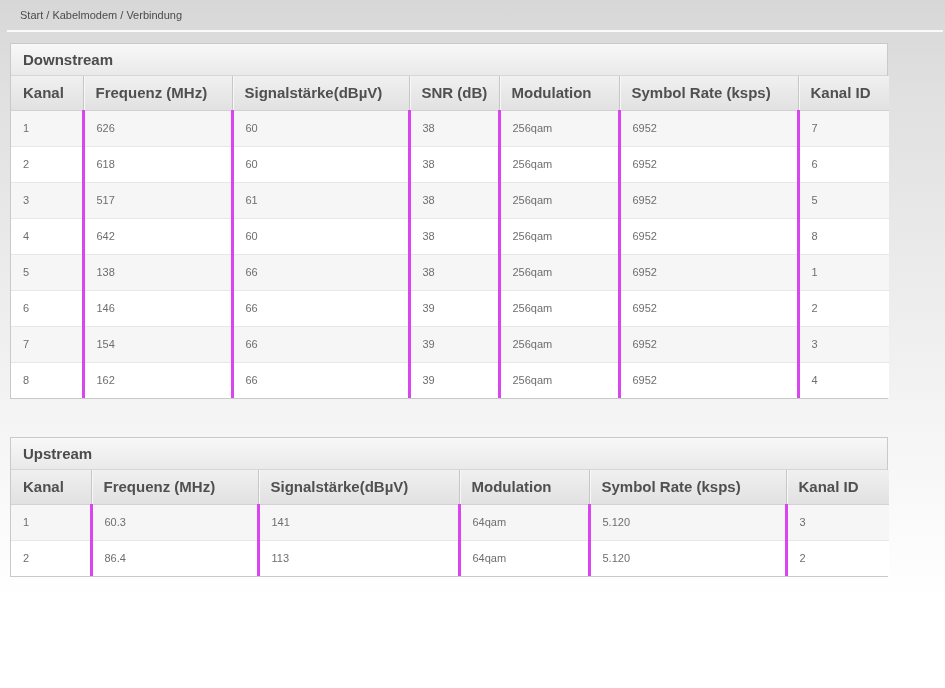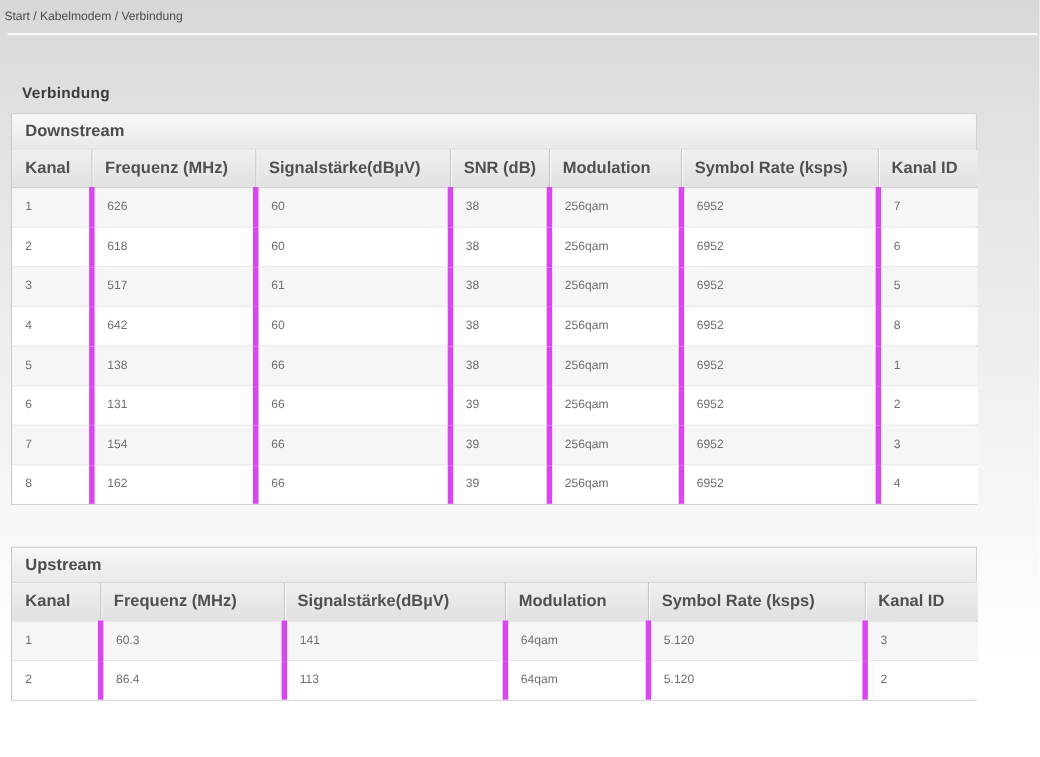--- a/index.html
+++ b/index.html
@@ -3,21 +3,21 @@
 <meta charset="utf-8">
 <style>
   * { box-sizing: border-box; }
   html, body { margin: 0; padding: 0; }
   body {
     width: 945px; height: 688px; overflow: hidden;
     font-family: "Liberation Sans", "DejaVu Sans", sans-serif;
     background: linear-gradient(180deg, #d7d7d7 0px, #e0e0e0 90px, #f2f2f2 380px, #ffffff 600px);
   }
   .breadcrumb-bar {
-    height: 30px; line-height: 30px; padding-left: 4px;
+    height: 30px; line-height: 30px; padding-left: 20px;
     font-size: 11px; color: #4b4b4b;
   }
   .breadcrumb { cursor: pointer; }
   .breadcrumb-divider {
     height: 2px; background: #fafafa; margin: 0 2px 0 7px;
   }
   .page-title {
     font-size: 14px; font-weight: bold; color: #3c3c3c;
     margin: 44px 0 0 20px; padding: 0; letter-spacing: 0.3px;
   }
@@ -44,36 +44,35 @@
   }
   table.data-table th + th {
     border-left: 1px solid #c6c6c6;
     box-shadow: inset 1px 0 0 #f8f8f8;
   }
   table.data-table td {
     height: 36px; padding: 0 4px 0 12px;
     font-size: 11px; color: #6e6e6e;
     white-space: nowrap; overflow: hidden;
   }
-  table.data-table td + td { border-left: 5px solid #d946ef; }
+  table.data-table td + td { border-left: 3px solid #d946ef; }
   table.data-table tbody tr + tr td { border-top: 1px solid #e7e7e7; }
   table.data-table tbody tr.odd td { background: #f6f6f6; }
   table.data-table tbody tr.even td { background: #ffffff; }
 </style>
 </head>
 <body>
 
 <div class="page">
   <div class="breadcrumb-bar">
     <span class="breadcrumb">Start / Kabelmodem / Verbindung</span>
   </div>
   <div class="breadcrumb-divider"></div>
 
   <div class="content">
-    <h1 class="page-title">Verbindung</h1>
 
     <section class="data-table-wrap">
       <div class="tbl-title">Downstream</div>
       <table class="data-table">
           <colgroup>
             <col style="width: 72px;">
             <col style="width: 149px;">
             <col style="width: 177px;">
             <col style="width: 90px;">
             <col style="width: 120px;">
@@ -132,21 +131,21 @@
               <td>5</td>
               <td>138</td>
               <td>66</td>
               <td>38</td>
               <td>256qam</td>
               <td>6952</td>
               <td>1</td>
             </tr>
             <tr class="even">
               <td>6</td>
-              <td>131</td>
+              <td>146</td>
               <td>66</td>
               <td>39</td>
               <td>256qam</td>
               <td>6952</td>
               <td>2</td>
             </tr>
             <tr class="odd">
               <td>7</td>
               <td>154</td>
               <td>66</td>

